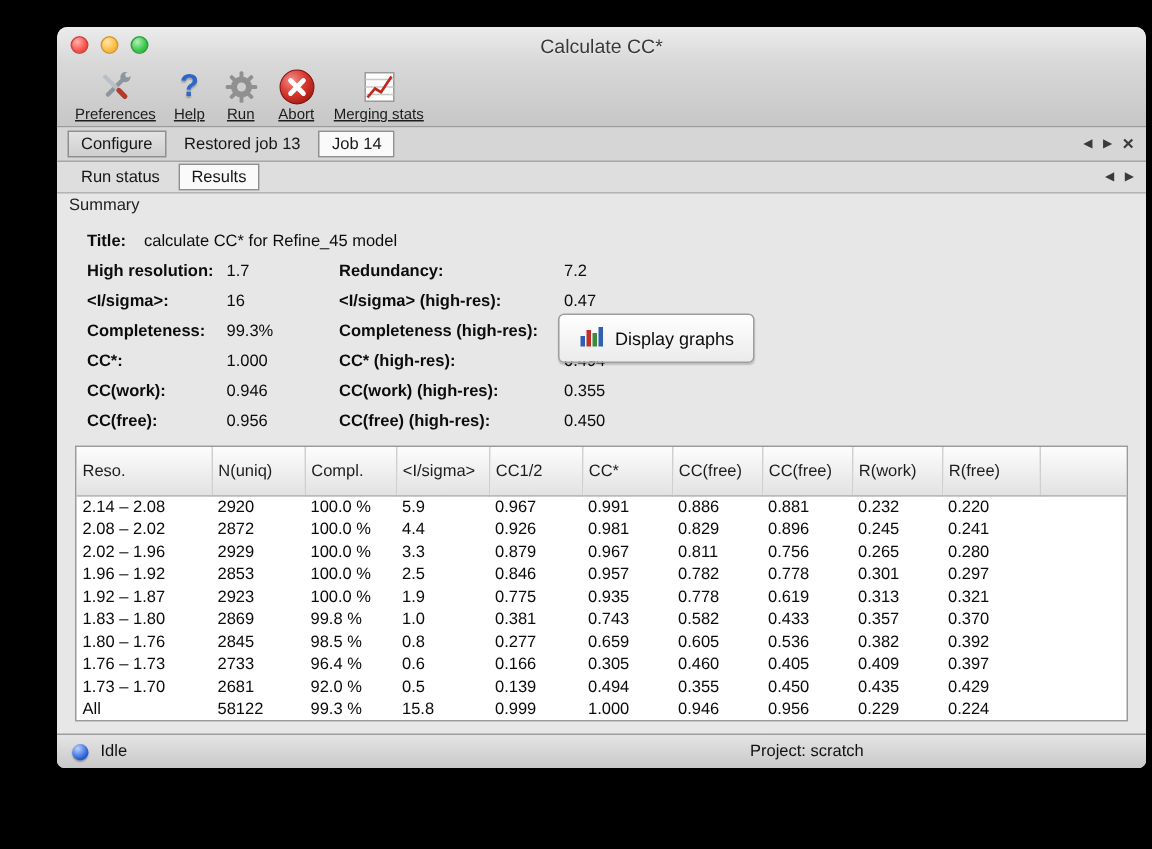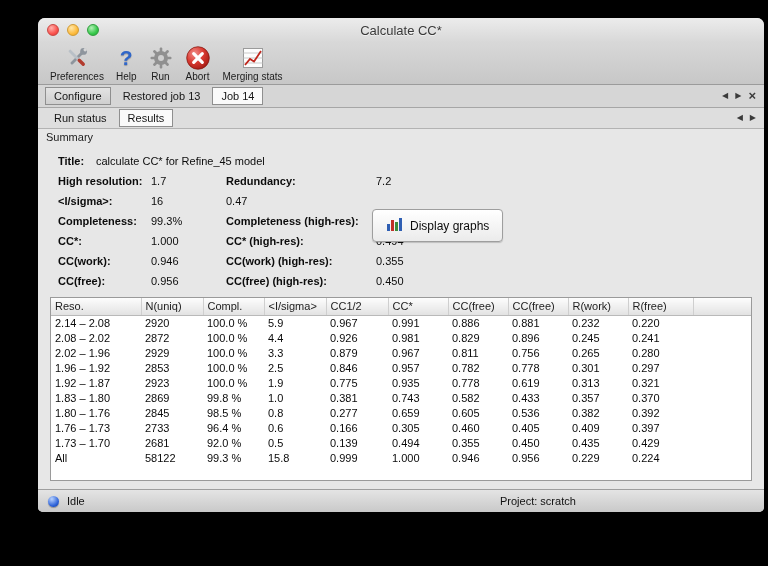--- a/index.html
+++ b/index.html
@@ -15,21 +15,21 @@
   .lights{position:absolute;left:9px;top:0;height:100%;display:flex;align-items:center;gap:8px;}
   .light{width:12px;height:12px;border-radius:50%;box-sizing:border-box;}
   .light.red{background:radial-gradient(circle at 35% 30%,#ffb1ac,#fb544f 60%,#da3632);border:1px solid #c84643;}
   .light.yellow{background:radial-gradient(circle at 35% 30%,#ffe6a8,#fdbc40 60%,#e9a023);border:1px solid #cf9a33;}
   .light.green{background:radial-gradient(circle at 35% 30%,#b3efb5,#38c94c 60%,#27a835);border:1px solid #2f9e3d;}
   
   .toolbar{flex:0 0 43px;box-sizing:border-box;background:linear-gradient(#d8d8d8,#c7c7c7);
            border-bottom:1px solid #9b9b9b;display:flex;align-items:stretch;padding:1px 4px 0 6px;}
   .tool{display:flex;flex-direction:column;align-items:center;justify-content:flex-start;padding:1px 6px 0;}
   .ticon{height:27px;display:flex;align-items:center;justify-content:center;}
-  .tlabel{font-size:10px;color:#1c1c1c;line-height:11px;white-space:nowrap;}
+  .tlabel{font-size:10px;color:#1c1c1c;line-height:11px;white-space:nowrap;text-decoration:underline;}
   .help-q{font-size:21px;font-weight:bold;color:#2f66c9;line-height:25px;text-shadow:0 1px 1px rgba(0,0,0,0.25);}
   
   .tabrow{flex:0 0 22px;box-sizing:border-box;background:#d6d6d6;border-bottom:1px solid #a6a6a6;
           display:flex;align-items:center;padding:2px 8px 2px 7px;}
   .subtabrow{flex:0 0 20px;box-sizing:border-box;background:#dedede;border-bottom:1px solid #b3b3b3;
           display:flex;align-items:center;padding:1px 8px 1px 7px;}
   .tab{display:inline-flex;align-items:center;height:16px;padding:0 8px;margin-right:3px;font-size:11px;
        color:#161616;border:1px solid transparent;white-space:nowrap;}
   .tab.boxed{border-color:#8f8f8f;background:linear-gradient(#e3e3e3,#cfcfcf);}
   .tab.active{border-color:#8f8f8f;background:#fafafa;}
@@ -46,21 +46,21 @@
   .titlerow .slabel{width:38px;}
   .slabel{font-weight:bold;white-space:nowrap;}
   .svalue{white-space:nowrap;}
   .dg-btn{position:absolute;left:322px;top:62px;height:33px;box-sizing:border-box;display:inline-flex;
           align-items:center;gap:7px;padding:12px 13px;font-family:inherit;font-size:12px;color:#0c0c0c;
           background:linear-gradient(#ffffff,#ebebeb);border:1px solid #9e9e9e;border-radius:4px;
           box-shadow:0 1px 1px rgba(0,0,0,0.18);}
   
   .tablewrap{flex:1;margin-top:2px;background:#fff;border:1px solid #9a9a9a;overflow:hidden;}
   table.results{border-collapse:collapse;width:100%;table-layout:fixed;}
-  .results th{height:17px;box-sizing:border-box;padding:1px 4px;font-size:11px;font-weight:normal;
+  .results th{height:32px;box-sizing:border-box;padding:1px 4px;font-size:11px;font-weight:normal;
               text-align:left;color:#1d1d1d;background:linear-gradient(#fdfdfd,#e2e2e2);
               border-bottom:1px solid #b9b9b9;border-right:1px solid #cfcfcf;overflow:hidden;white-space:nowrap;}
   .results th:last-child{border-right:none;}
   .results td{height:15px;padding:0 4px;font-size:11px;color:#0a0a0a;overflow:hidden;white-space:nowrap;}
   
   .statusbar{flex:0 0 23px;box-sizing:border-box;background:linear-gradient(#e4e4e4,#c9c9c9);
              border-top:1px solid #9e9e9e;display:flex;align-items:center;padding:0 10px;
              position:relative;font-size:11px;color:#111;}
   .sphere{width:11px;height:11px;border-radius:50%;margin-right:8px;
           background:radial-gradient(circle at 35% 28%,#b8d2ff,#2e63d8 62%,#10379b);
@@ -189,20 +189,21 @@
         </div>
         <div class="srow">
           <span class="slabel">High resolution:</span>
           <span class="svalue">1.7</span>
           <span class="slabel">Redundancy:</span>
           <span class="svalue">7.2</span>
         </div>
         <div class="srow">
           <span class="slabel">&lt;I/sigma&gt;:</span>
           <span class="svalue">16</span>
+          <span class="slabel">&lt;I/sigma&gt; (high-res):</span>
           <span class="svalue">0.47</span>
         </div>
         <div class="srow">
           <span class="slabel">Completeness:</span>
           <span class="svalue">99.3%</span>
           <span class="slabel">Completeness (high-res):</span>
           <span class="svalue">92.0%</span>
         </div>
         <div class="srow">
           <span class="slabel">CC*:</span>

